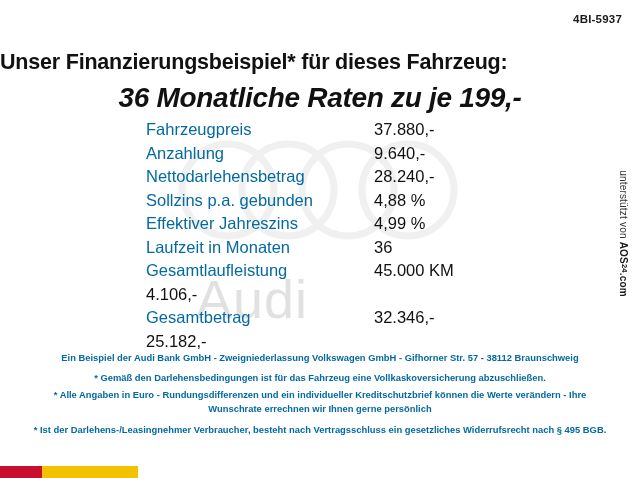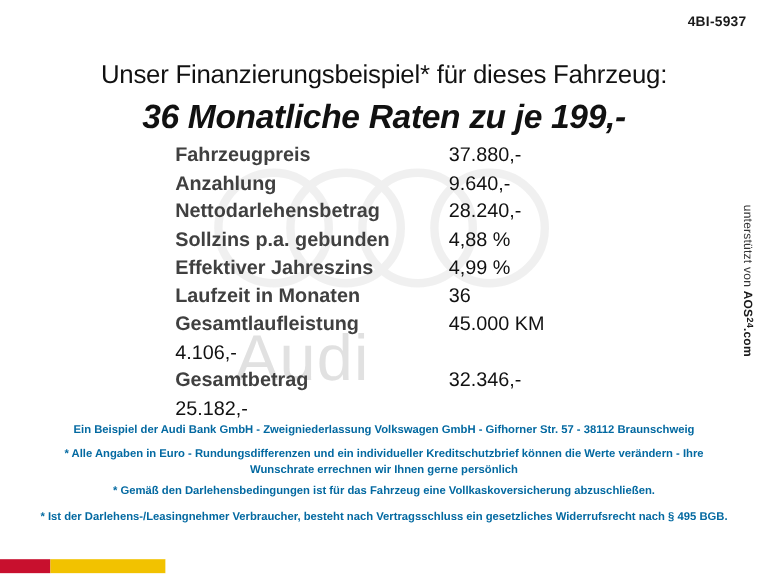--- a/index.html
+++ b/index.html
@@ -90,23 +90,22 @@
     letter-spacing: 0.2px;
   }
   .vert-text .brand { font-weight: bold; color: #1a1a1a; }
   .vert-text .brand .num { font-size: 7.5px; vertical-align: 2px; }
 
   
   .head1 {
     position: absolute;
     left: 0; top: 50px;
     width: 640px;
-    text-align: center;
     font-size: 21.5px;
-    font-weight: normal;
+    font-weight: bold;
     color: #111111;
     letter-spacing: -0.2px;
   }
   .head2 {
     position: absolute;
     left: 0; top: 82px;
     width: 640px;
     text-align: center;
     font-size: 28px;
     font-weight: bold;
@@ -123,23 +122,22 @@
     width: 420px;
   }
   .row {
     display: flex;
     align-items: baseline;
     height: 23.5px;
   }
   .row .label {
     width: 228px;
     font-size: 16.5px;
-    color: #404040;
+    color: #0369a1;
     white-space: nowrap;
-    font-weight: bold;
   }
   .row .value {
     font-size: 16.5px;
     color: #111111;
     white-space: nowrap;
   }
 
   
   .notes {
     position: absolute;
@@ -229,22 +227,22 @@
       <div class="label">Gesamtbetrag</div>
       <div class="value">32.346,-</div>
     </div>
     <div class="row">
       <div class="value">25.182,-</div>
     </div>
   </div>
 
   <div class="notes">
     <div class="note-bold">Ein Beispiel der Audi Bank GmbH - Zweigniederlassung Volkswagen GmbH - Gifhorner Str. 57 - 38112 Braunschweig</div>
+    <div class="note">* Gemäß den Darlehensbedingungen ist für das Fahrzeug eine Vollkaskoversicherung abzuschließen.</div>
     <div class="note">* Alle Angaben in Euro - Rundungsdifferenzen und ein individueller Kreditschutzbrief können die Werte verändern - Ihre Wunschrate errechnen wir Ihnen gerne persönlich</div>
-    <div class="note">* Gemäß den Darlehensbedingungen ist für das Fahrzeug eine Vollkaskoversicherung abzuschließen.</div>
     <div class="note note-last">* Ist der Darlehens-/Leasingnehmer Verbraucher, besteht nach Vertragsschluss ein gesetzliches Widerrufsrecht nach § 495 BGB.</div>
   </div>
 
   <div class="bottom-bar">
     <div class="bar-seg bar-red"></div>
     <div class="bar-seg bar-yellow"></div>
     <div class="bar-seg bar-white"></div>
   </div>
 
 </div>

